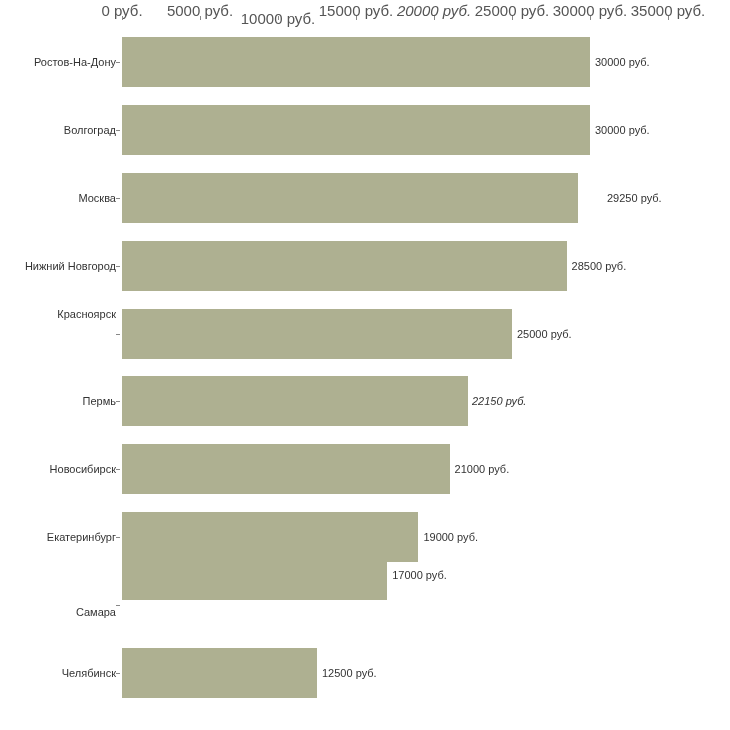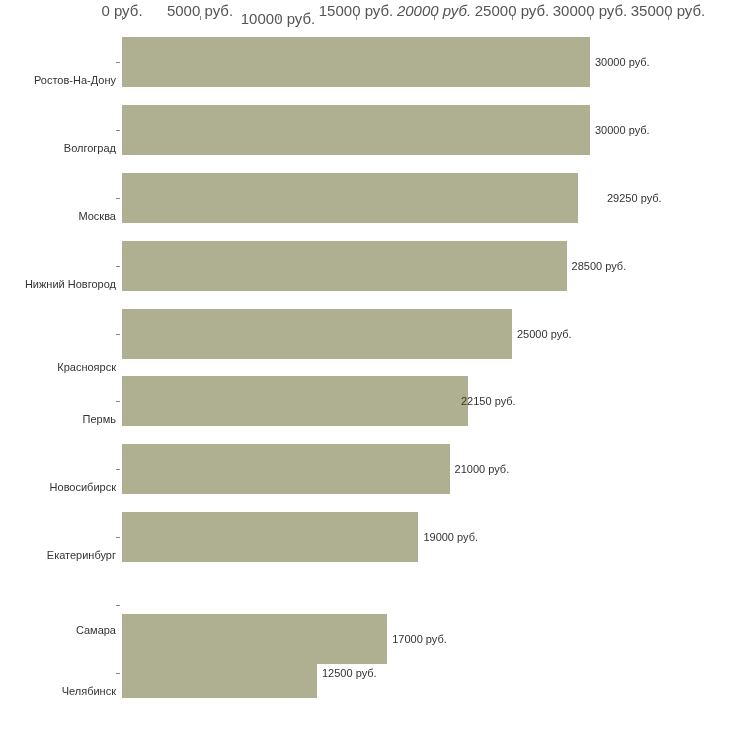--- a/index.html
+++ b/index.html
@@ -64,21 +64,20 @@
     transform: translateY(-50%);
   }
   .cat-label {
     position: absolute;
     font-size: 11px;
     color: #333333;
     white-space: nowrap;
     text-align: right;
     right: 614px;
     transform: translateY(-50%);
-    margin-top: 18px;
   }
   .cat-tick {
     position: absolute;
     width: 4px;
     height: 1px;
     background: #888888;
     right: 610px;
   }
 </style>
 </head>
@@ -123,41 +122,41 @@
     <div class="row" style="top: 240.65px; height: 50px;">
       <div class="bar" style="left: 122px; width: 444.6px; background: rgb(174, 176, 145);"></div>
       <div class="bar-value" style="left: 571.6px;">28500 руб.</div>
     </div>
     <div class="cat-label" style="top: 265.65px;">Нижний Новгород</div>
     <div class="cat-tick" style="top: 265.65px;"></div>
     <div class="row" style="top: 308.55px; height: 50px;">
       <div class="bar" style="left: 122px; width: 390px; background: rgb(174, 176, 145);"></div>
       <div class="bar-value" style="left: 517px;">25000 руб.</div>
     </div>
-    <div class="cat-label" style="top: 349px;">Красноярск</div>
+    <div class="cat-label" style="top: 314px;">Красноярск</div>
     <div class="cat-tick" style="top: 333.55px;"></div>
     <div class="row" style="top: 376.45px; height: 50px;">
       <div class="bar" style="left: 122px; width: 345.54px; background: rgb(174, 176, 145);"></div>
-      <div class="bar-value" style="left: 461px;">22150 руб.</div>
+      <div class="bar-value" style="left: 472px; font-style: italic;">22150 руб.</div>
     </div>
     <div class="cat-label" style="top: 401.45px;">Пермь</div>
     <div class="cat-tick" style="top: 401.45px;"></div>
     <div class="row" style="top: 444.35px; height: 50px;">
       <div class="bar" style="left: 122px; width: 327.6px; background: rgb(174, 176, 145);"></div>
       <div class="bar-value" style="left: 454.6px;">21000 руб.</div>
     </div>
     <div class="cat-label" style="top: 469.35px;">Новосибирск</div>
     <div class="cat-tick" style="top: 469.35px;"></div>
     <div class="row" style="top: 512.25px; height: 50px;">
       <div class="bar" style="left: 122px; width: 296.4px; background: rgb(174, 176, 145);"></div>
       <div class="bar-value" style="left: 423.4px;">19000 руб.</div>
     </div>
     <div class="cat-label" style="top: 537.25px;">Екатеринбург</div>
     <div class="cat-tick" style="top: 537.25px;"></div>
-    <div class="row" style="top: 614px; height: 50px;">
+    <div class="row" style="top: 550px; height: 50px;">
       <div class="bar" style="left: 122px; width: 265.2px; background: rgb(174, 176, 145);"></div>
       <div class="bar-value" style="left: 392.2px;">17000 руб.</div>
     </div>
     <div class="cat-label" style="top: 612px;">Самара</div>
     <div class="cat-tick" style="top: 605.15px;"></div>
     <div class="row" style="top: 648.05px; height: 50px;">
       <div class="bar" style="left: 122px; width: 195px; background: rgb(174, 176, 145);"></div>
       <div class="bar-value" style="left: 322px;">12500 руб.</div>
     </div>
     <div class="cat-label" style="top: 673.05px;">Челябинск</div>

